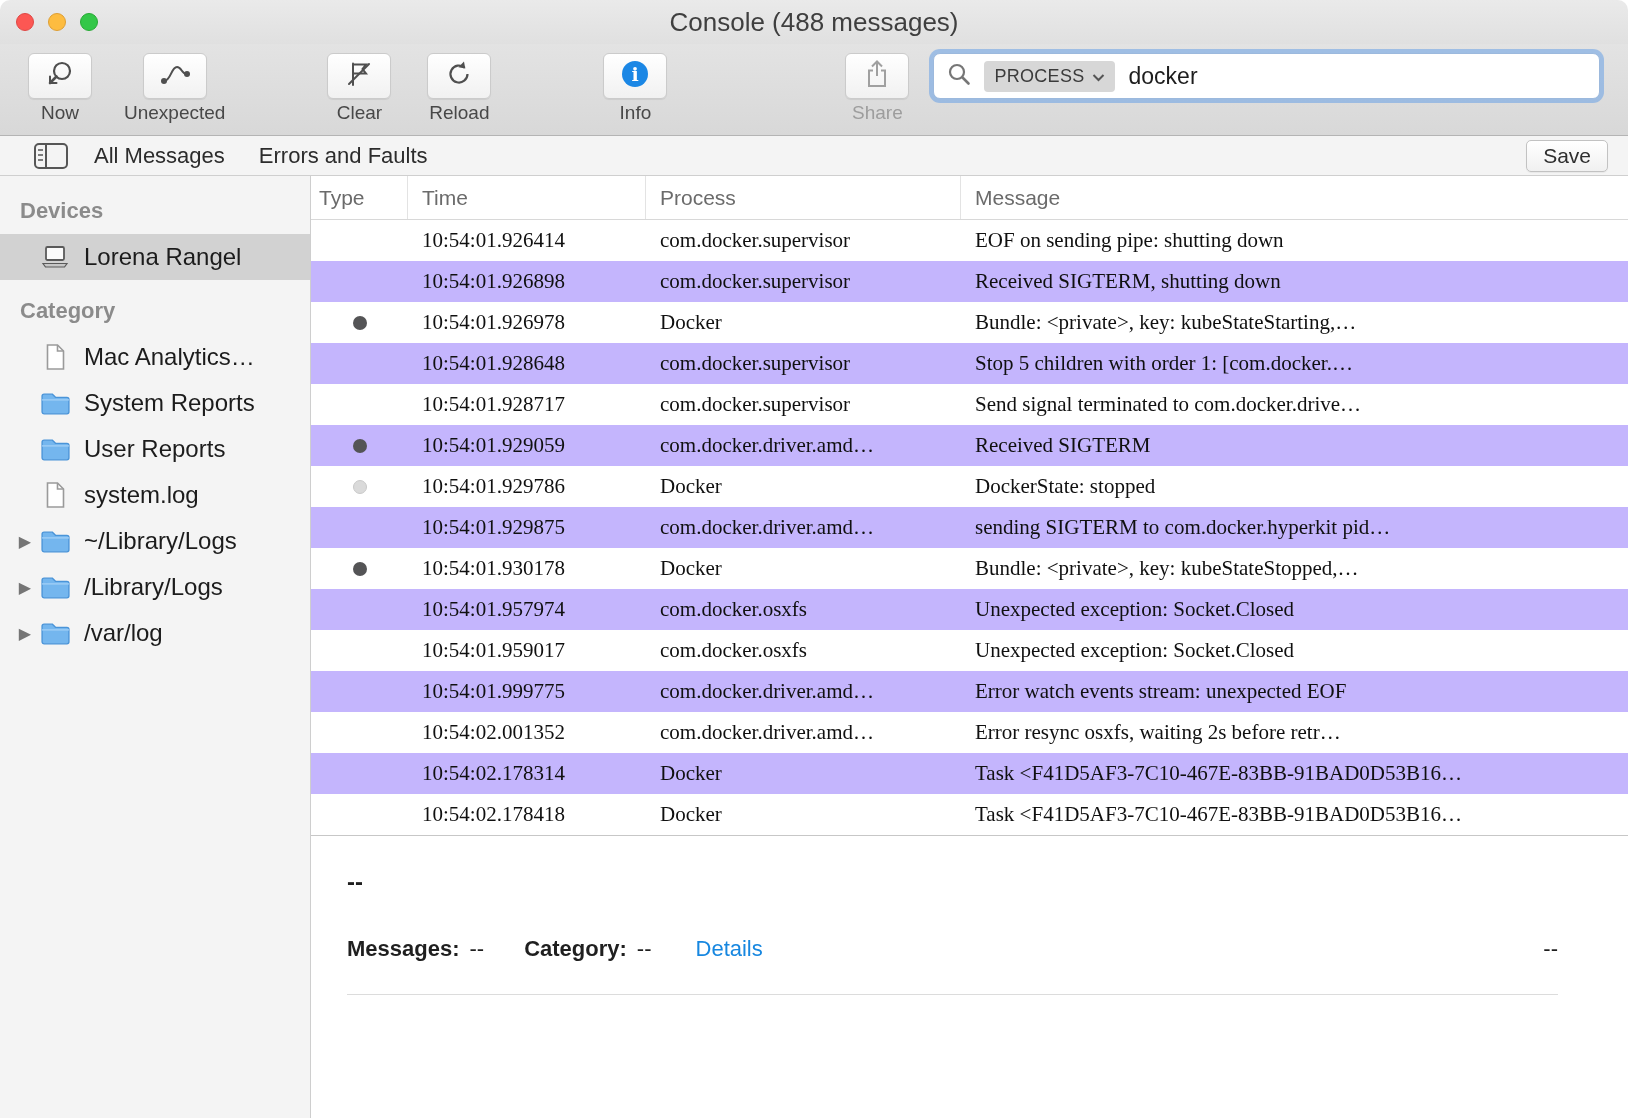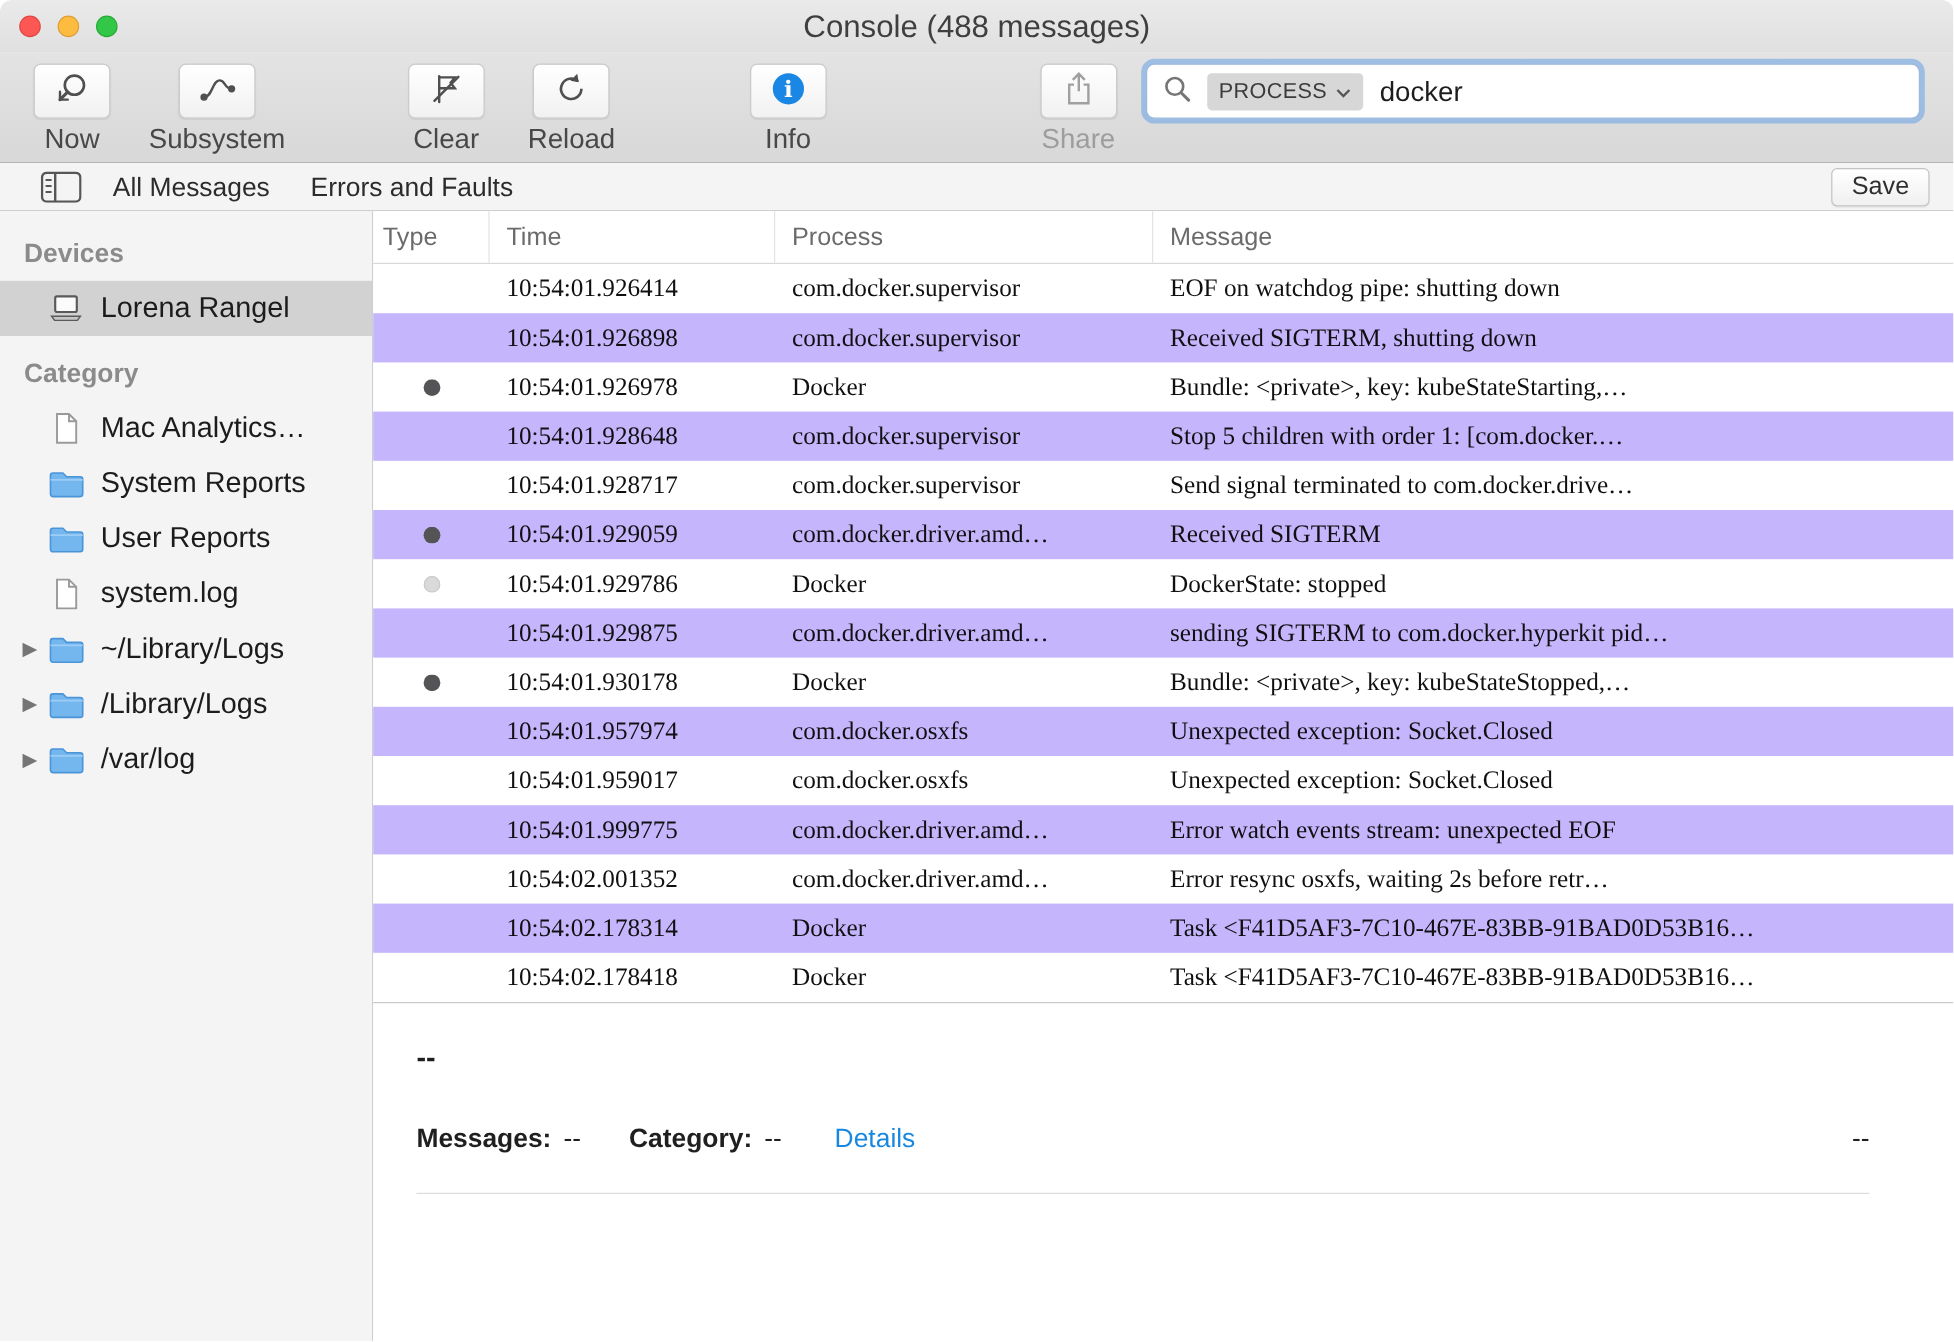--- a/index.html
+++ b/index.html
@@ -19,21 +19,21 @@
   .light.green  { background:#33c748; border:1px solid #27aa35; }
   .title { font-size:26px; color:#3f3f3f; font-weight:500; }
 
   
   .toolbar { height:92px; flex:none; background:linear-gradient(#e3e3e3,#d8d8d8);
              border-bottom:1px solid #b4b4b4; display:flex; align-items:flex-start; padding-top:9px; }
   .tb-item { display:flex; flex-direction:column; align-items:center; flex:none; }
   .tb-btn { width:64px; height:46px; border-radius:6px; background:linear-gradient(#ffffff,#f1f1f1);
             border:1px solid #cbcbcb; box-shadow:0 1px 1px rgba(0,0,0,.07);
             display:flex; align-items:center; justify-content:center; cursor:default; }
-  .tb-label { margin-top:3px; font-size:23px; color:#484848; white-space:nowrap; }
+  .tb-label { margin-top:3px; font-size:19px; color:#484848; white-space:nowrap; }
   .tb-item.disabled .tb-label { color:#9d9d9d; }
 
   .ml-now{margin-left:28px;} .ml-act{margin-left:32px;} .ml-clear{margin-left:102px;}
   .ml-reload{margin-left:36px;} .ml-info{margin-left:112px;} .ml-share{margin-left:178px;}
 
   .search-wrap { flex:1; margin:0 28px 0 24px; }
   .search { height:46px; background:#fff; border:1px solid #9cb9dd; border-radius:7px;
             box-shadow:0 0 0 4px rgba(103,160,229,.55); display:flex; align-items:center; padding:0 12px; }
   .token { display:flex; align-items:center; gap:7px; background:#d7d7d7; border-radius:4px;
            padding:5px 10px; margin-left:12px; font-size:18px; color:#3b3b3b; letter-spacing:.3px; cursor:default; }
@@ -129,21 +129,21 @@
     <div class="tb-item ml-act">
       <div class="tb-btn">
         <span>
           <svg width="32" height="26" viewBox="0 0 32 26">
               <path d="M5 20 C12 20 12 6 18 6 C23 6 22 13 28 13" fill="none" stroke="#4f4f4f" stroke-width="2"></path>
               <circle cx="5" cy="20" r="3" fill="#4f4f4f"></circle>
               <circle cx="28" cy="13" r="3" fill="#4f4f4f"></circle>
             </svg>
         </span>
       </div>
-      <div class="tb-label">Subsystem</div>
+      <div class="tb-label">Unexpected</div>
     </div>
 
     <div class="tb-item ml-clear">
       <div class="tb-btn">
         <span>
           <svg width="28" height="28" viewBox="0 0 28 28">
               <path d="M8 3.5 V25" stroke="#4f4f4f" stroke-width="2" stroke-linecap="round"></path>
               <path d="M8 4.5 h13 l-3.5 4.5 3.5 4.5 H8" fill="none" stroke="#4f4f4f" stroke-width="2"></path>
               <path d="M4 24 L24 4" stroke="#4f4f4f" stroke-width="2" stroke-linecap="round"></path>
             </svg>
@@ -318,21 +318,21 @@
         <div class="th time">Time</div>
         <div class="th process">Process</div>
         <div class="th message">Message</div>
       </div>
 
       <div class="log-rows">
           <div class="log-row">
             <div class="cell type"></div>
             <div class="cell time">10:54:01.926414</div>
             <div class="cell process">com.docker.supervisor</div>
-            <div class="cell message">EOF on watchdog pipe: shutting down</div>
+            <div class="cell message">EOF on sending pipe: shutting down</div>
           </div>
           <div class="log-row alt">
             <div class="cell type"></div>
             <div class="cell time">10:54:01.926898</div>
             <div class="cell process">com.docker.supervisor</div>
             <div class="cell message">Received SIGTERM, shutting down</div>
           </div>
           <div class="log-row">
             <div class="cell type">
               <span class="dot dark"></span>

